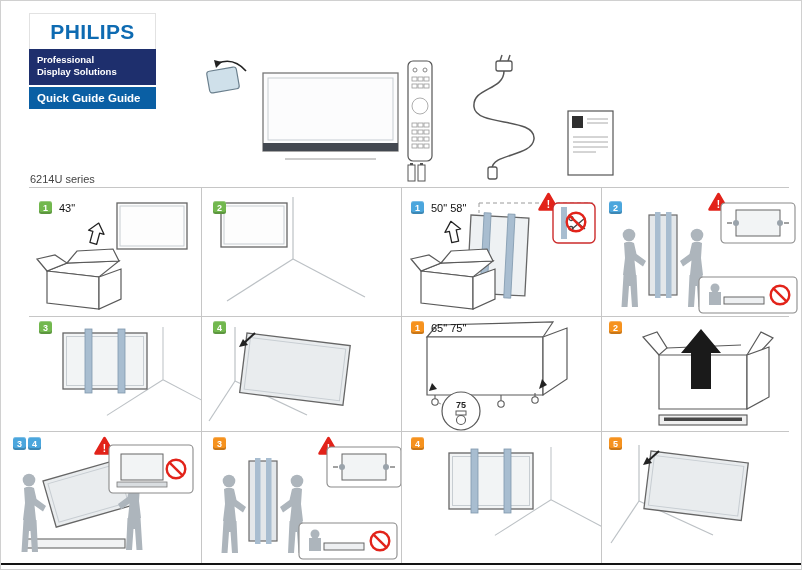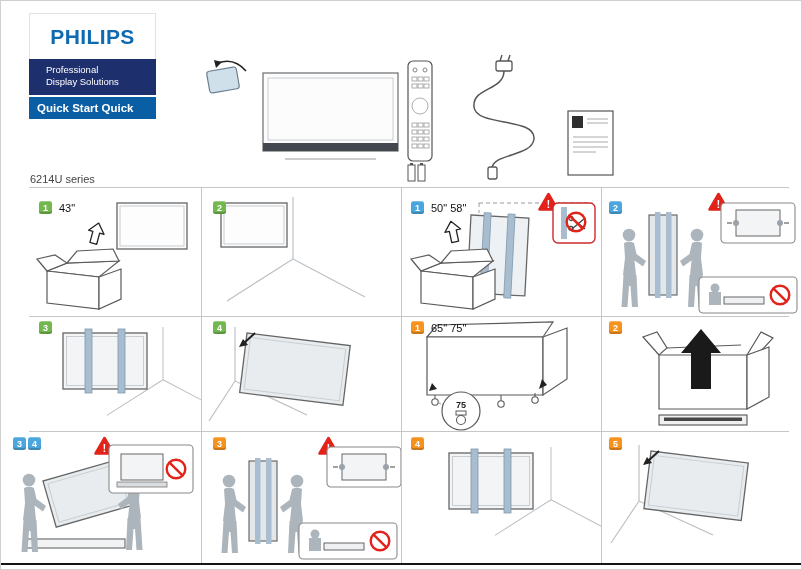--- a/index.html
+++ b/index.html
@@ -1,22 +1,22 @@
 <!DOCTYPE html>
 <html style="--brand_blue: #0E6BB2; --navy: #1E2F6D; --guide_blue: #0A5FA4; --green: #72B84E; --blue: #4BA6DD; --orange: #F6921E; --warning_red: #E2231A;"><head>
 <meta charset="utf-8">
 <style>
   *{margin:0;padding:0;box-sizing:border-box}
   body{background:#fff;font-family:"Liberation Sans",sans-serif}
   .page{position:relative;width:802px;height:570px;background:#fff;border:1px solid #d0d0d0;overflow:hidden}
   .logo-block{position:absolute;left:28px;top:12px;width:127px;z-index:4}
-  .logo-top{height:46px;display:flex;align-items:center;justify-content:center;background:#fff;
+  .logo-top{height:36px;display:flex;align-items:center;justify-content:center;background:#fff;
             border:1px solid #e2e2e2;border-bottom:none;color:var(--brand_blue,#0E6BB2);
             font-weight:bold;font-size:21px;letter-spacing:.4px}
-  .logo-mid{background:var(--navy,#1E2F6D);color:#fff;font-size:9.5px;font-weight:normal;line-height:1.3;padding:5px 17px 6px}
+  .logo-mid{background:var(--navy,#1E2F6D);color:#fff;font-size:9.5px;font-weight:bold;line-height:1.3;padding:5px 8px 6px}
   .logo-bottom{background:var(--guide_blue,#0A5FA4);color:#fff;font-size:11.5px;font-weight:bold;padding:5px 8px;margin-top:2px}
   .series{position:absolute;left:29px;top:172px;font-size:11px;color:#444;z-index:4}
   .hline{position:absolute;left:28px;width:760px;height:1px;background:#c6c6c6;z-index:2}
   .vline{position:absolute;width:1px;background:#c6c6c6;z-index:2}
   .blackline{position:absolute;left:0;top:562px;width:802px;height:2px;background:#141414;z-index:2}
   .badge{position:absolute;width:13px;height:13px;border-radius:2.5px;color:#fff;font-size:9px;font-weight:bold;
          display:flex;align-items:center;justify-content:center;z-index:3;
          box-shadow:inset 0 -2px 0 rgba(0,0,0,.18),inset 0 1px 0 rgba(255,255,255,.28)}
   .badge.green{background:var(--green,#72B84E)}
   .badge.blue{background:var(--blue,#4BA6DD)}
@@ -103,21 +103,21 @@
       </g>
     </defs>
   </svg>
 
   <div class="logo-block">
     <div class="logo-top">PHILIPS</div>
     <div class="logo-mid">
       <div>Professional</div>
       <div>Display Solutions</div>
     </div>
-    <div class="logo-bottom">Quick Start Quick</div>
+    <div class="logo-bottom">Quick Guide Guide</div>
   </div>
   <div class="series">6214U series</div>
 
   <svg class="ill" style="left:195px;top:50px" width="445" height="132" viewBox="0 0 445 132">
     <g transform="translate(12,8)">
       <rect x="0" y="10" width="30" height="22" rx="3" transform="rotate(-10 15 21)" fill="#cfe0ea" stroke="#6a7f8d" stroke-width="1.2"></rect>
       <path d="M38 12 Q26 -2 10 4" stroke="#222" stroke-width="1.6" fill="none"></path>
       <polygon points="6,1 14,3 8,9" fill="#222"></polygon>
     </g>
     <g transform="translate(67,22)">

